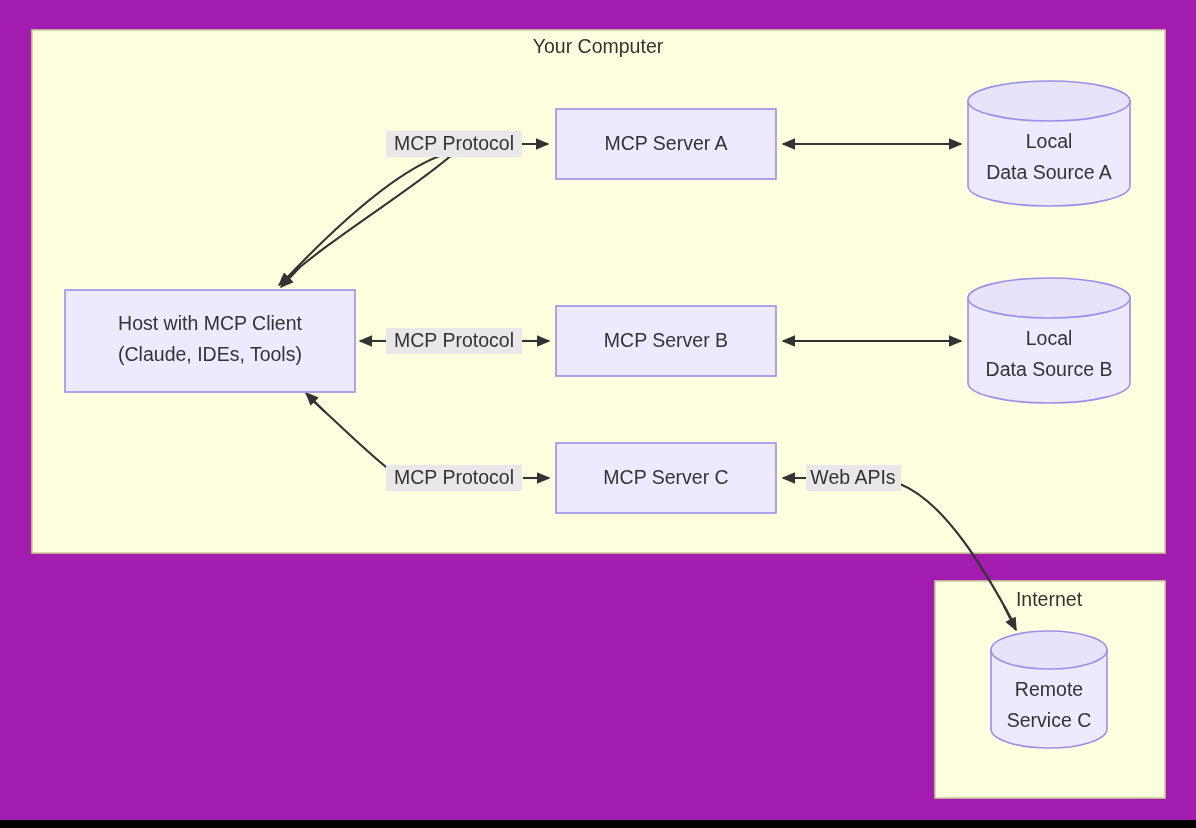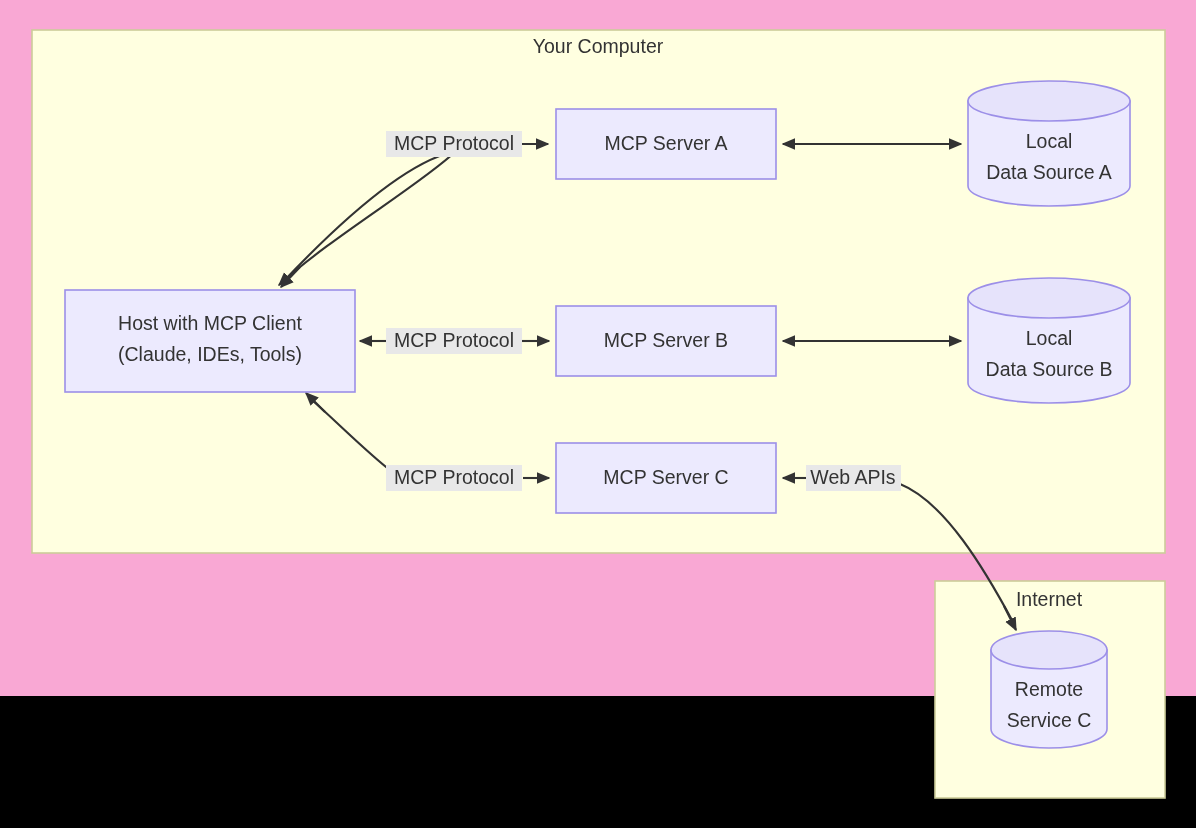--- a/index.html
+++ b/index.html
@@ -8,22 +8,22 @@
     padding: 0;
     background: #000000;
     width: 1196px;
     height: 828px;
     overflow: hidden;
     font-family: "Liberation Sans", sans-serif;
   }
   #canvas {
     position: relative;
     width: 1196px;
-    height: 696px;
-    background: #f9a8d4;
+    height: 820px;
+    background: #a21caf;
   }
   svg#diagram {
     position: absolute;
     top: 0;
     left: 0;
     width: 1196px;
     height: 828px;
   }
   .container-rect {
     fill: #FFFFE0;

